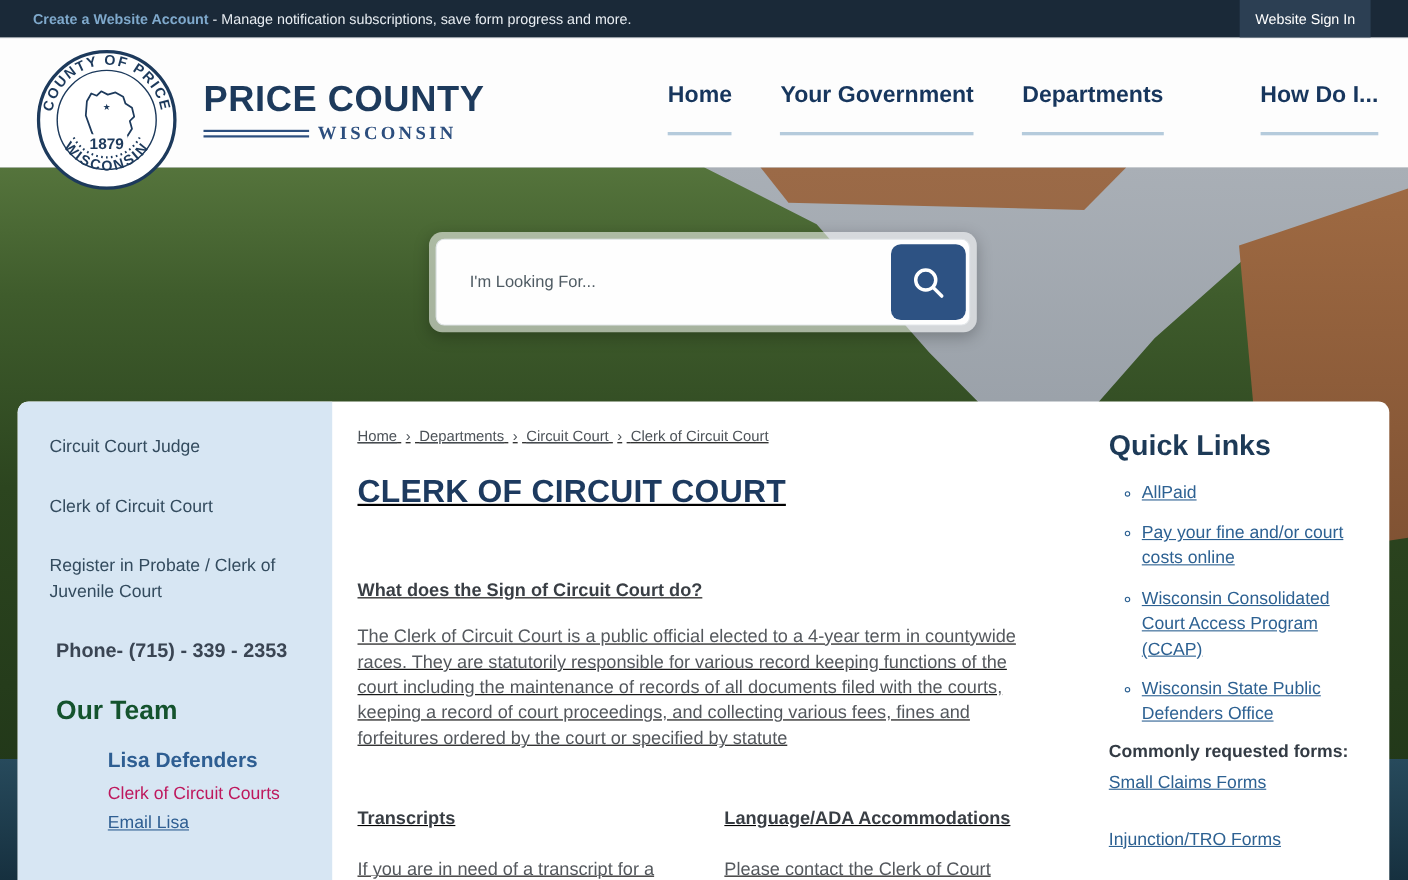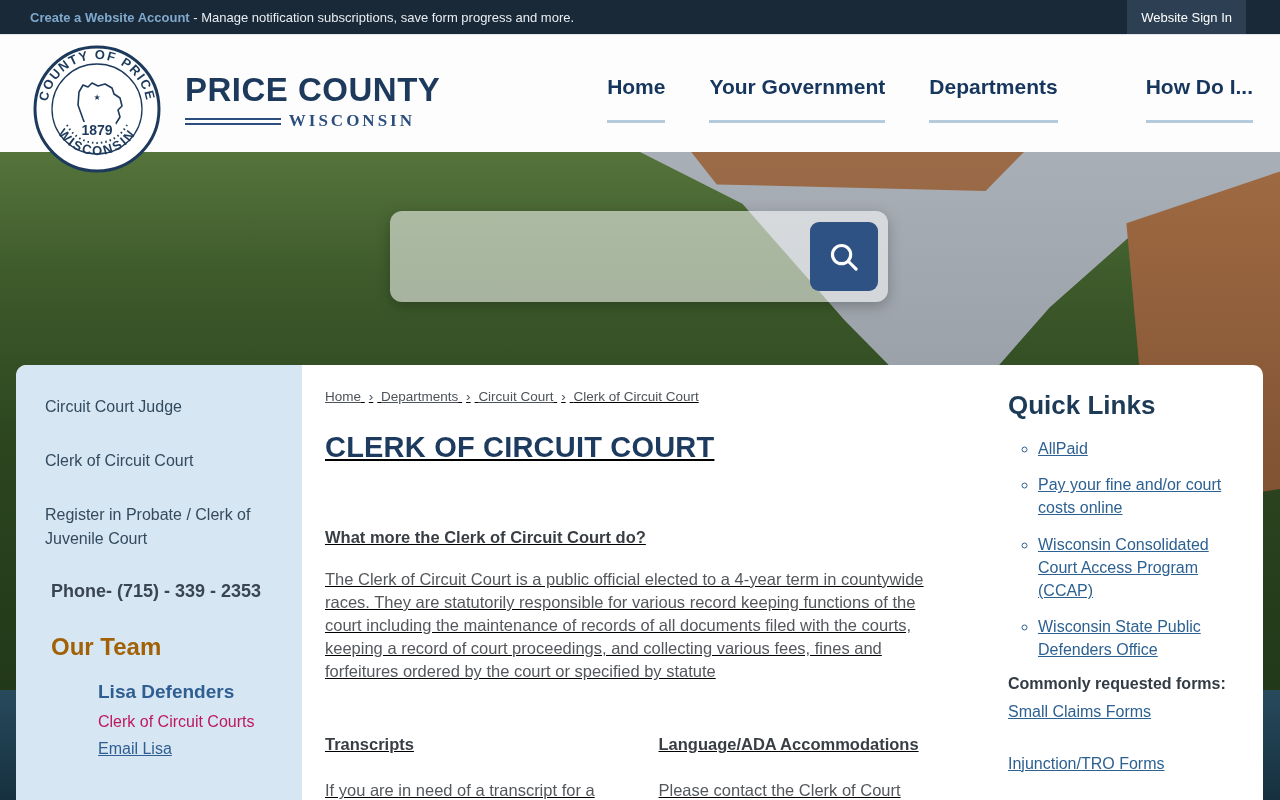--- a/index.html
+++ b/index.html
@@ -106,21 +106,21 @@
   
   .leftbar {
     width:286px; flex:0 0 286px; background:#d7e6f3;
     padding:30px 26px 0 29px; border-radius:10px 0 0 0;
   }
   .side-item {
     font-size:16px; color:#334b5e; line-height:1.45; margin-bottom:31px;
     cursor:pointer;
   }
   .side-contact { font-size:18px; font-weight:bold; color:#3a4553; margin:7px 0 31px 6px; }
-  .team-heading { font-size:24px; font-weight:bold; color:#a16207; margin:8px 0 20px 6px; }
+  .team-heading { font-size:24px; font-weight:bold; color:#14532d; margin:8px 0 20px 6px; }
   .team-block { margin-left:53px; }
   .team-name { font-size:19px; font-weight:bold; color:#2e5e92; margin-bottom:10px; cursor:pointer; }
   .team-title { font-size:16px; color:#be185d; margin-bottom:9px; }
   .team-email { font-size:16px; color:#2e5e92; text-decoration:underline; cursor:pointer; }
 
   
   .main-col { flex:1; padding:24px 34px 0 23px;text-decoration:underline; }
   .breadcrumb { font-size:13.5px; color:#4d5359; }
   .breadcrumb a { color:#4d5359; text-decoration:underline; }
   .crumb-sep { margin:0 4px; }
@@ -212,20 +212,21 @@
     </text>
     <path d="M46,47 L50,40 L55,42 L59,38 L65,41 L72,39 L79,43 L81,49 L87,53 L89,61 L85,65 L87,72 L82,80 L80,86 L54,84 L50,74 L45,60 Z" fill="none" stroke="#1d3a5c" stroke-width="1.6" stroke-linejoin="round"></path>
     <text x="64" y="55" font-size="8" fill="#1d3a5c" text-anchor="middle">★</text>
     <rect x="45" y="77" width="38" height="16" rx="3" fill="#ffffff"></rect>
     <path d="M34,80 A34,34 0 0 0 94,80" fill="none" stroke="#1d3a5c" stroke-width="2" stroke-dasharray="1.5,3"></path>
     <text x="64" y="90" font-size="14" font-weight="bold" fill="#1d3a5c" text-anchor="middle" font-family="Liberation Sans, sans-serif">1879</text>
   </svg>
 </div>
 
 <div class="search-wrap">
+  <input class="search-input" type="text" placeholder="I'm Looking For..." style="">
   <button class="search-btn">
     <svg width="34" height="34" viewBox="0 0 28 28">
       <circle cx="12" cy="12" r="7.5" fill="none" stroke="#ffffff" stroke-width="2.6"></circle>
       <line x1="17.5" y1="17.5" x2="24" y2="24" stroke="#ffffff" stroke-width="2.6" stroke-linecap="round"></line>
     </svg>
   </button>
 </div>
 
 <div class="content">
 
@@ -248,21 +249,21 @@
       <span class="crumb-sep">›</span>
       <a>Departments</a>
       <span class="crumb-sep">›</span>
       <a>Circuit Court</a>
       <span class="crumb-sep">›</span>
       <span>Clerk of Circuit Court</span>
     </div>
 
     <h1 class="page-title">CLERK OF CIRCUIT COURT</h1>
 
-    <div class="question-heading">What more the Clerk of Circuit Court do?</div>
+    <div class="question-heading">What does the Sign of Circuit Court do?</div>
     <p class="body-para">The Clerk of Circuit Court is a public official elected to a 4-year term in countywide races. They are statutorily responsible for various record keeping functions of the court including the maintenance of records of all documents filed with the courts, keeping a record of court proceedings, and collecting various fees, fines and forfeitures ordered by the court or specified by statute</p>
 
     <div class="two-cols">
       <div class="col">
         <div class="col-heading">Transcripts</div>
         <div class="col-text">If you are in need of a transcript for a</div>
       </div>
       <div class="col">
         <div class="col-heading">Language/ADA Accommodations</div>
         <div class="col-text">Please contact the Clerk of Court regarding</div>

